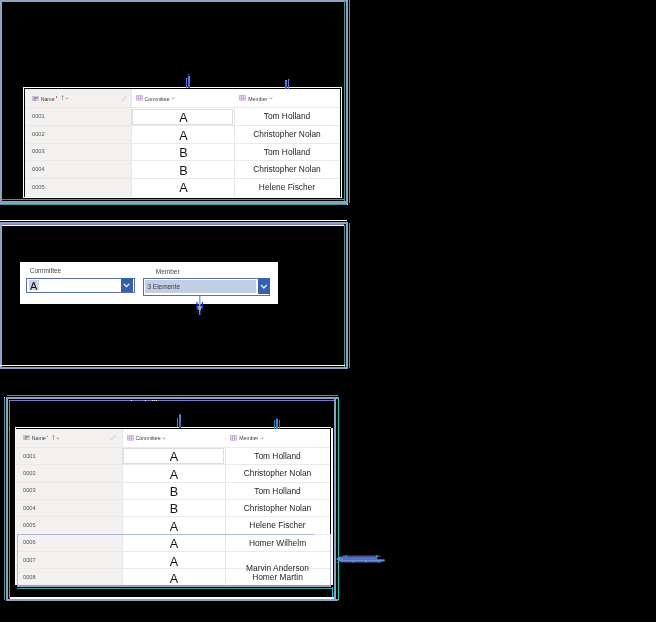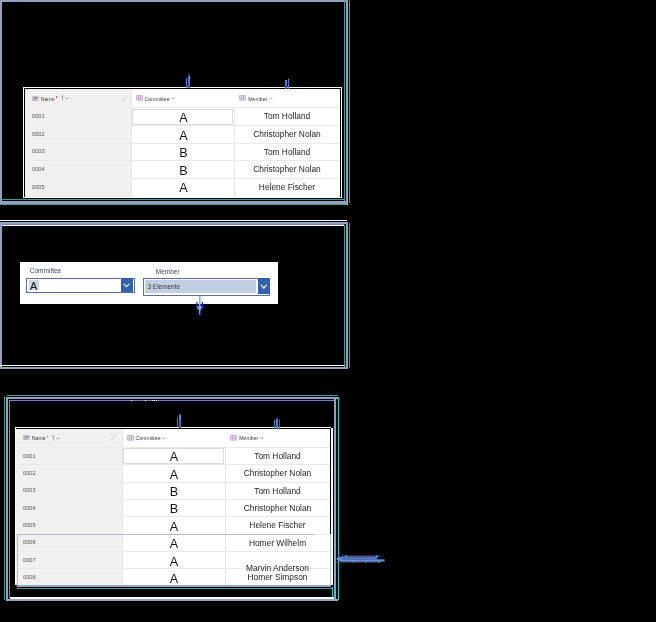--- a/index.html
+++ b/index.html
@@ -341,21 +341,21 @@
       <span class="memtxt" style="left:208.6px;top:0;width:105px;height:17.37px;">Homer Wilhelm</span>
     </div>
     <div style="position:absolute;left:0;top:121.92px;width:313.6px;height:17.37px;">
       <span class="idtxt" style="left:6.6px;top:0;height:17.37px;">0007</span>
       <span class="comtxt" style="left:106.6px;top:1.5px;width:102px;height:17.37px;">A</span>
       <span class="memtxt" style="left:208.6px;top:8px;width:105px;height:17.37px;">Marvin Anderson</span>
     </div>
     <div style="position:absolute;left:0;top:139.29px;width:313.6px;height:17.37px;">
       <span class="idtxt" style="left:6.6px;top:0;height:17.37px;">0008</span>
       <span class="comtxt" style="left:106.6px;top:1.5px;width:102px;height:17.37px;">A</span>
-      <span class="memtxt" style="left:208.6px;top:0;width:105px;height:17.37px;">Homer Simpson</span>
+      <span class="memtxt" style="left:208.6px;top:0;width:105px;height:17.37px;">Homer Martin</span>
     </div>
 
   </div>
 
   <div class="ln" style="left:17.4px;top:533.8px;width:297px;height:1.1px;background:#aebad4;"></div>
   <div class="ln" style="left:17.4px;top:533.8px;width:1.1px;height:52px;background:#aebad4;"></div>
   <div class="ln" style="left:329.5px;top:533.8px;width:1.1px;height:52px;background:#aebad4;"></div>
   <div class="ln" style="left:17.2px;top:585.4px;width:313.5px;height:1.5px;background:#93a5c5;"></div>
 
   <div style="position:absolute;left:176.9px;top:413.9px;width:5px;height:14px;">

